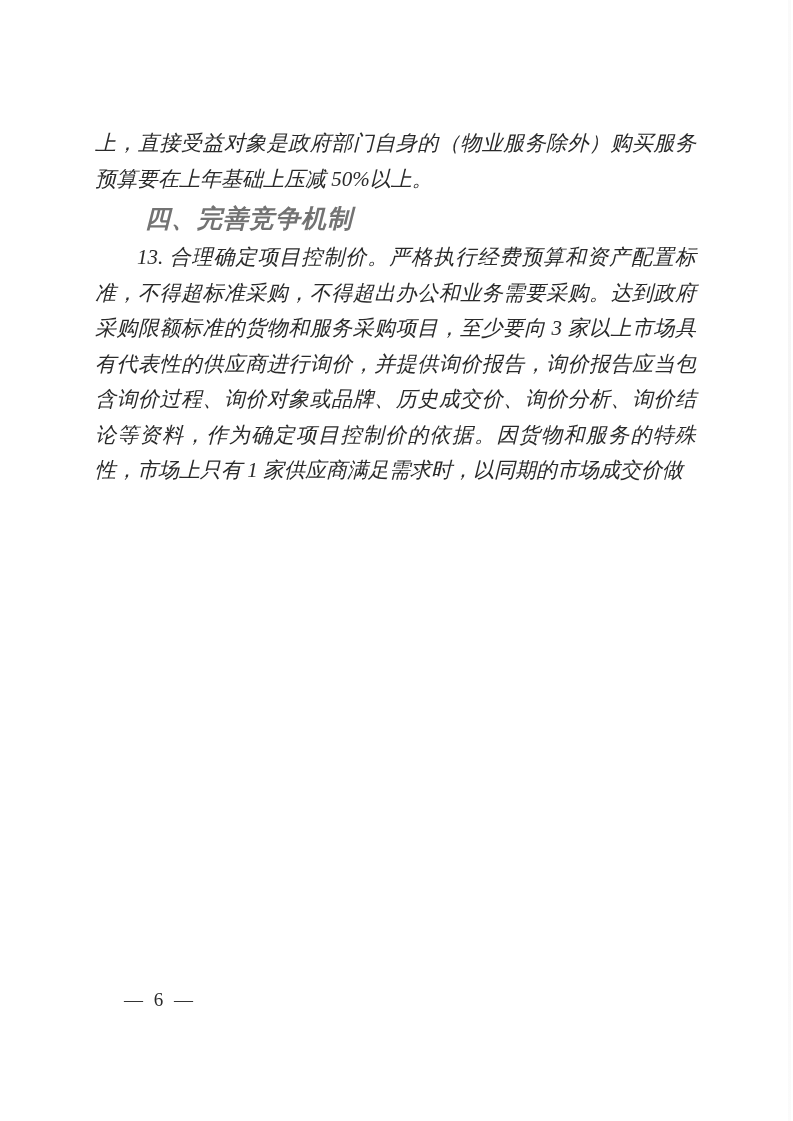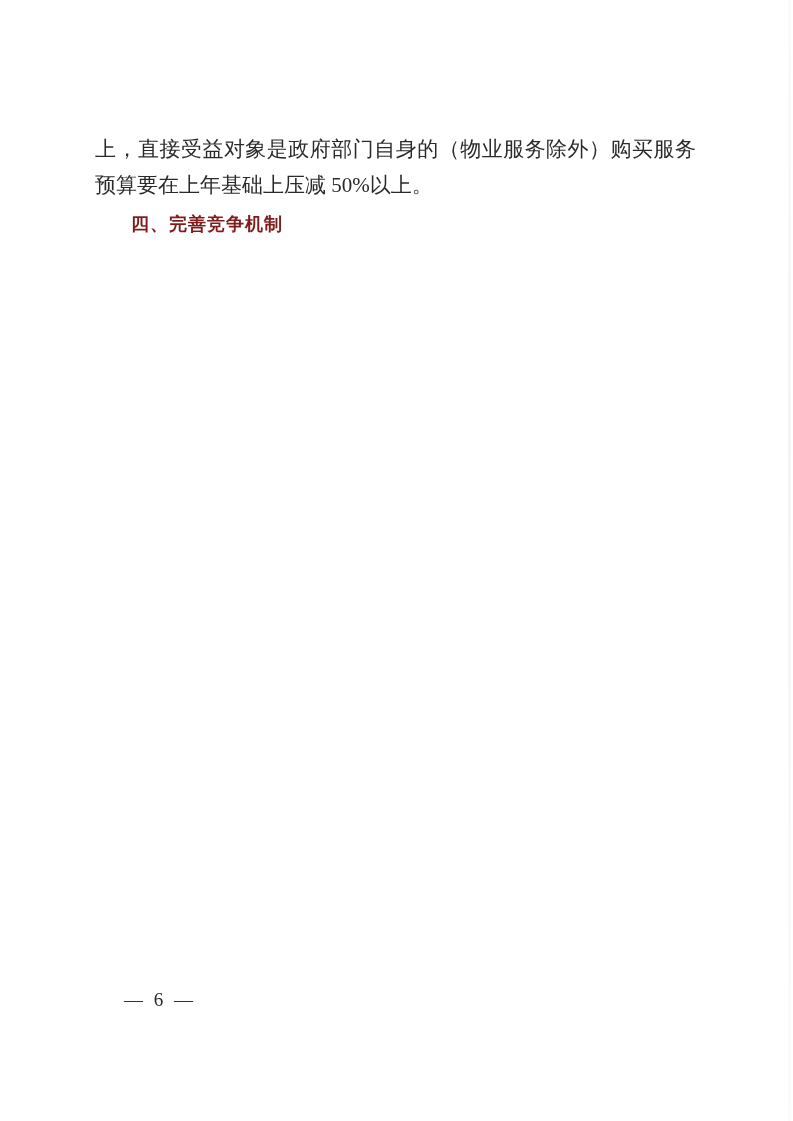--- a/index.html
+++ b/index.html
@@ -22,45 +22,46 @@
     right: 2px;
     top: 0;
     width: 3px;
     height: 100%;
     background: linear-gradient(to bottom, #f7f7f7, #ededed 40%, #f8f8f8);
     opacity: .6;
   }
   .text-column {
     position: absolute;
     left: 95px;
-    top: 132px;
+    top: 126px;
     width: 601px;
     font-size: 21px;
     line-height: 35.5px;
     text-align: justify;
     text-justify: inter-ideograph;
+    font-style: italic;
   }
   p.para {
     margin: 0;
     padding: 0;
     text-indent: 2em;
   }
   p.para.no-indent {
     text-indent: 0;
   }
   .heading {
     margin: 3px 0 3px 0;
     padding: 0;
     font-family: "Liberation Sans", "DejaVu Sans", sans-serif;
     font-weight: bold;
-    font-size: 18px;
+    font-size: 25px;
     line-height: 37px;
     text-indent: 2em;
     letter-spacing: 1px;
-    color: #7f1d1d;
+    color: #737373;
   }
   .page-number {
     position: absolute;
     left: 124px;
     top: 986px;
     font-size: 19px;
     line-height: 28px;
     letter-spacing: 3px;
     color: #2a2a2a;
   }
@@ -71,20 +72,21 @@
 <div class="sheet">
 
   <div class="text-column">
 
     <p class="para no-indent">上，直接受益对象是政府部门自身的（物业服务除外）购买服务预算要在上年基础上压减 50%以上。</p>
 
 
 
     <h2 class="heading">四、完善竞争机制</h2>
 
+    <p class="para">13. 合理确定项目控制价。严格执行经费预算和资产配置标准，不得超标准采购，不得超出办公和业务需要采购。达到政府采购限额标准的货物和服务采购项目，至少要向 3 家以上市场具有代表性的供应商进行询价，并提供询价报告，询价报告应当包含询价过程、询价对象或品牌、历史成交价、询价分析、询价结论等资料，作为确定项目控制价的依据。因货物和服务的特殊性，市场上只有 1 家供应商满足需求时，以同期的市场成交价做</p>
 
   </div>
 
   <div class="page-number">— 6 —</div>
 
   <div class="scan-edge"></div>
 
 </div>
 
 </body></html>

